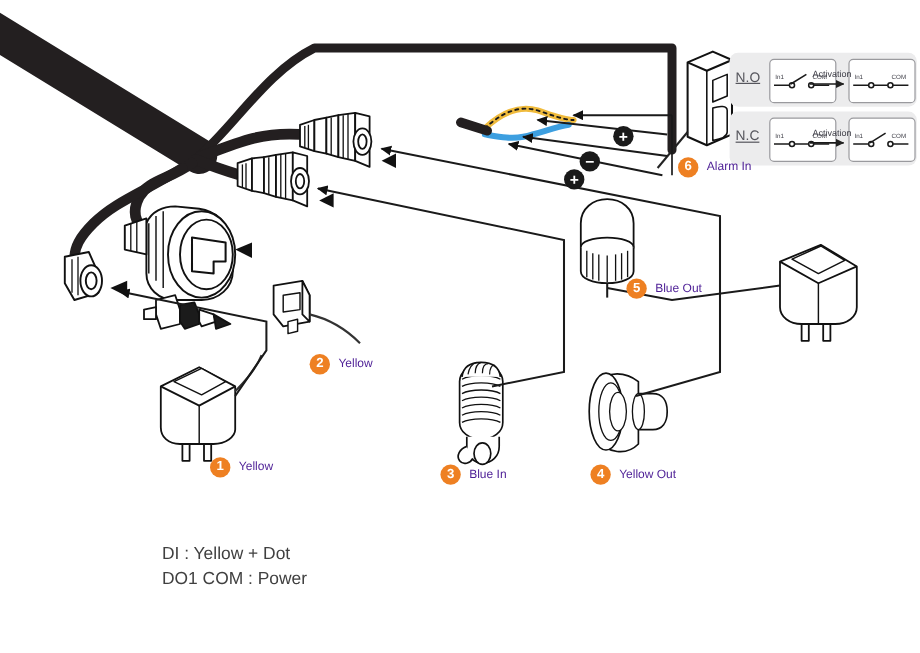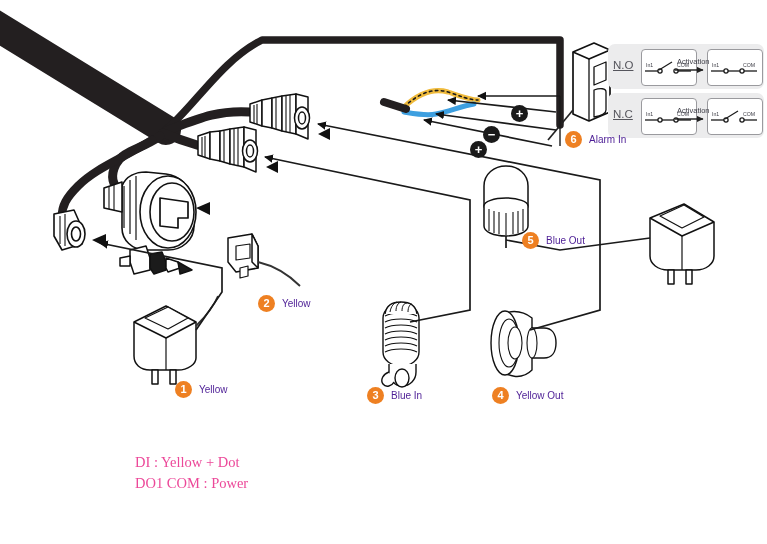--- a/index.html
+++ b/index.html
@@ -16,21 +16,21 @@
     width:17px;height:17px;border-radius:50%;
     background:#ee8022;color:#ffffff;
     font-size:11px;font-weight:bold;
     display:flex;align-items:center;justify-content:center;
     line-height:1;flex:0 0 auto;
   }
   .lbl-text{font-size:10px;color:#4c1d95;white-space:nowrap;}
 
   .legend{position:absolute;left:135px;top:452px;}
   .legend div{
-    font-size:14.5px;color:#ec4899;line-height:20.5px;white-space:nowrap;font-family:Liberation Serif, serif;
+    font-size:14.5px;color:#404040;line-height:20.5px;white-space:nowrap;
   }
 
   .panel{
     position:absolute;background:#ececed;border-radius:7px;
   }
   .swbox{
     position:absolute;background:#ffffff;border:1px solid #9a9a9e;border-radius:4px;
   }
   .nlabel{
     position:absolute;font-size:11.5px;color:#55555c;white-space:nowrap;text-decoration:underline;

